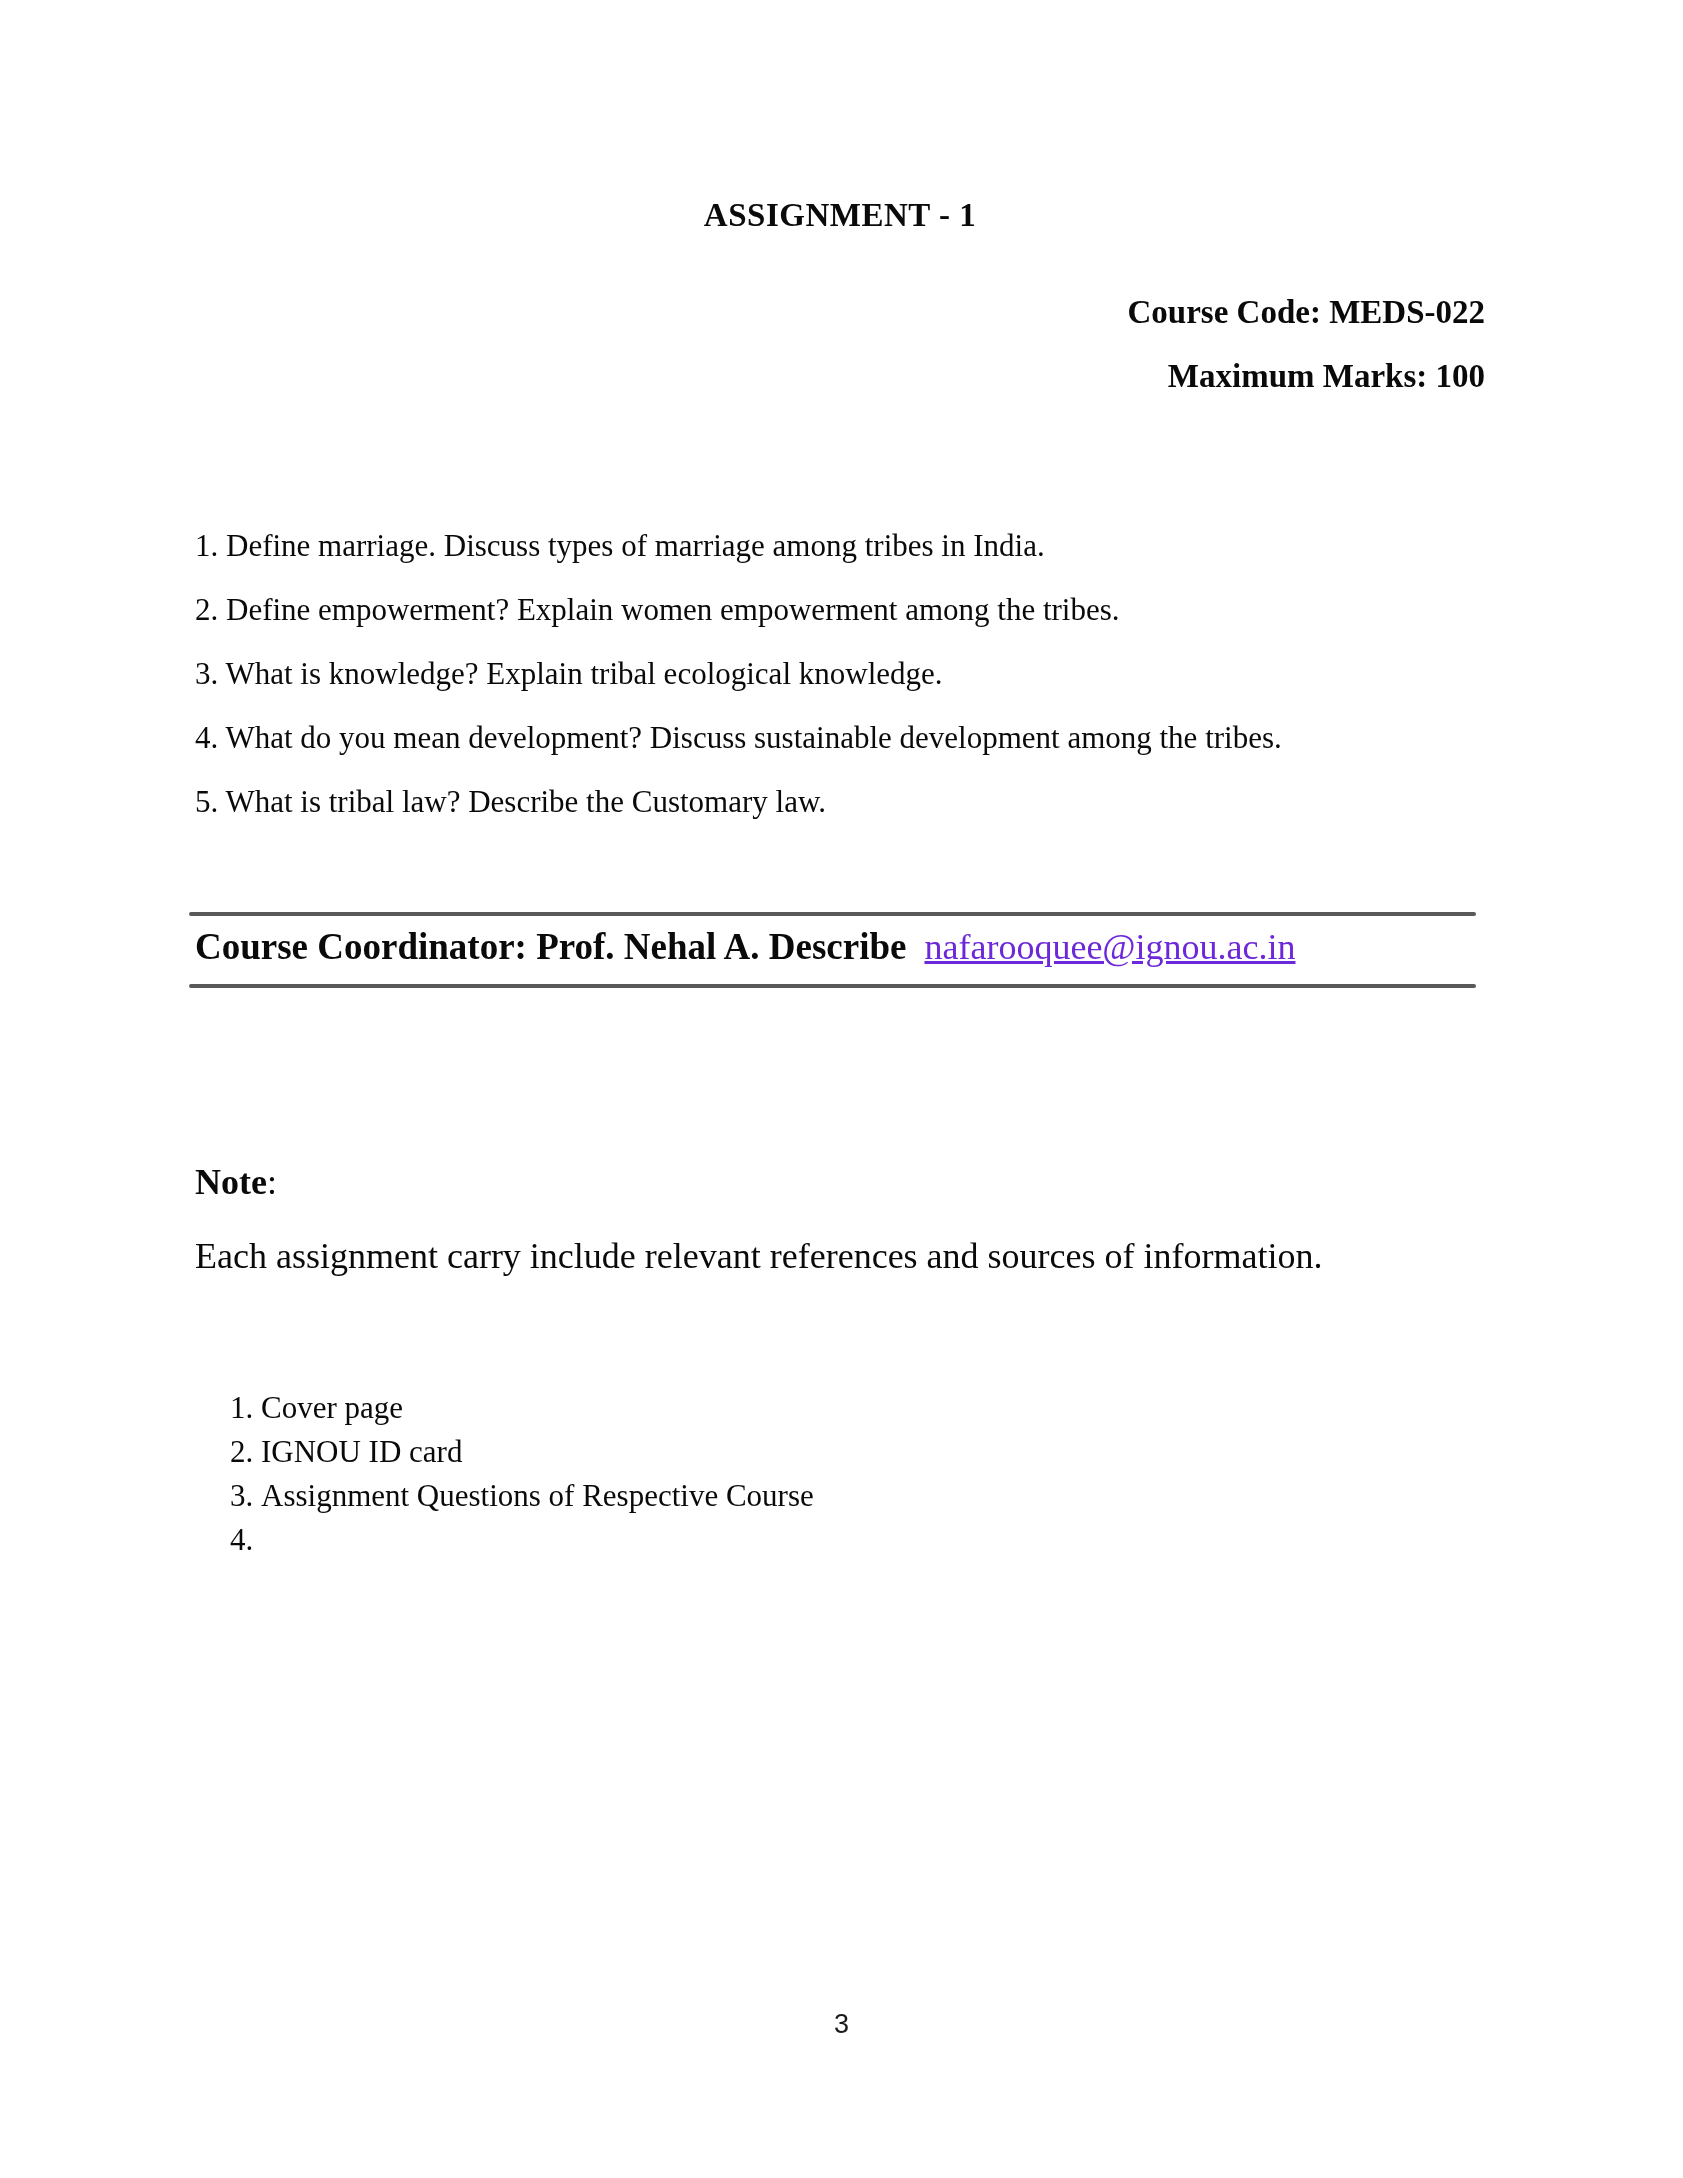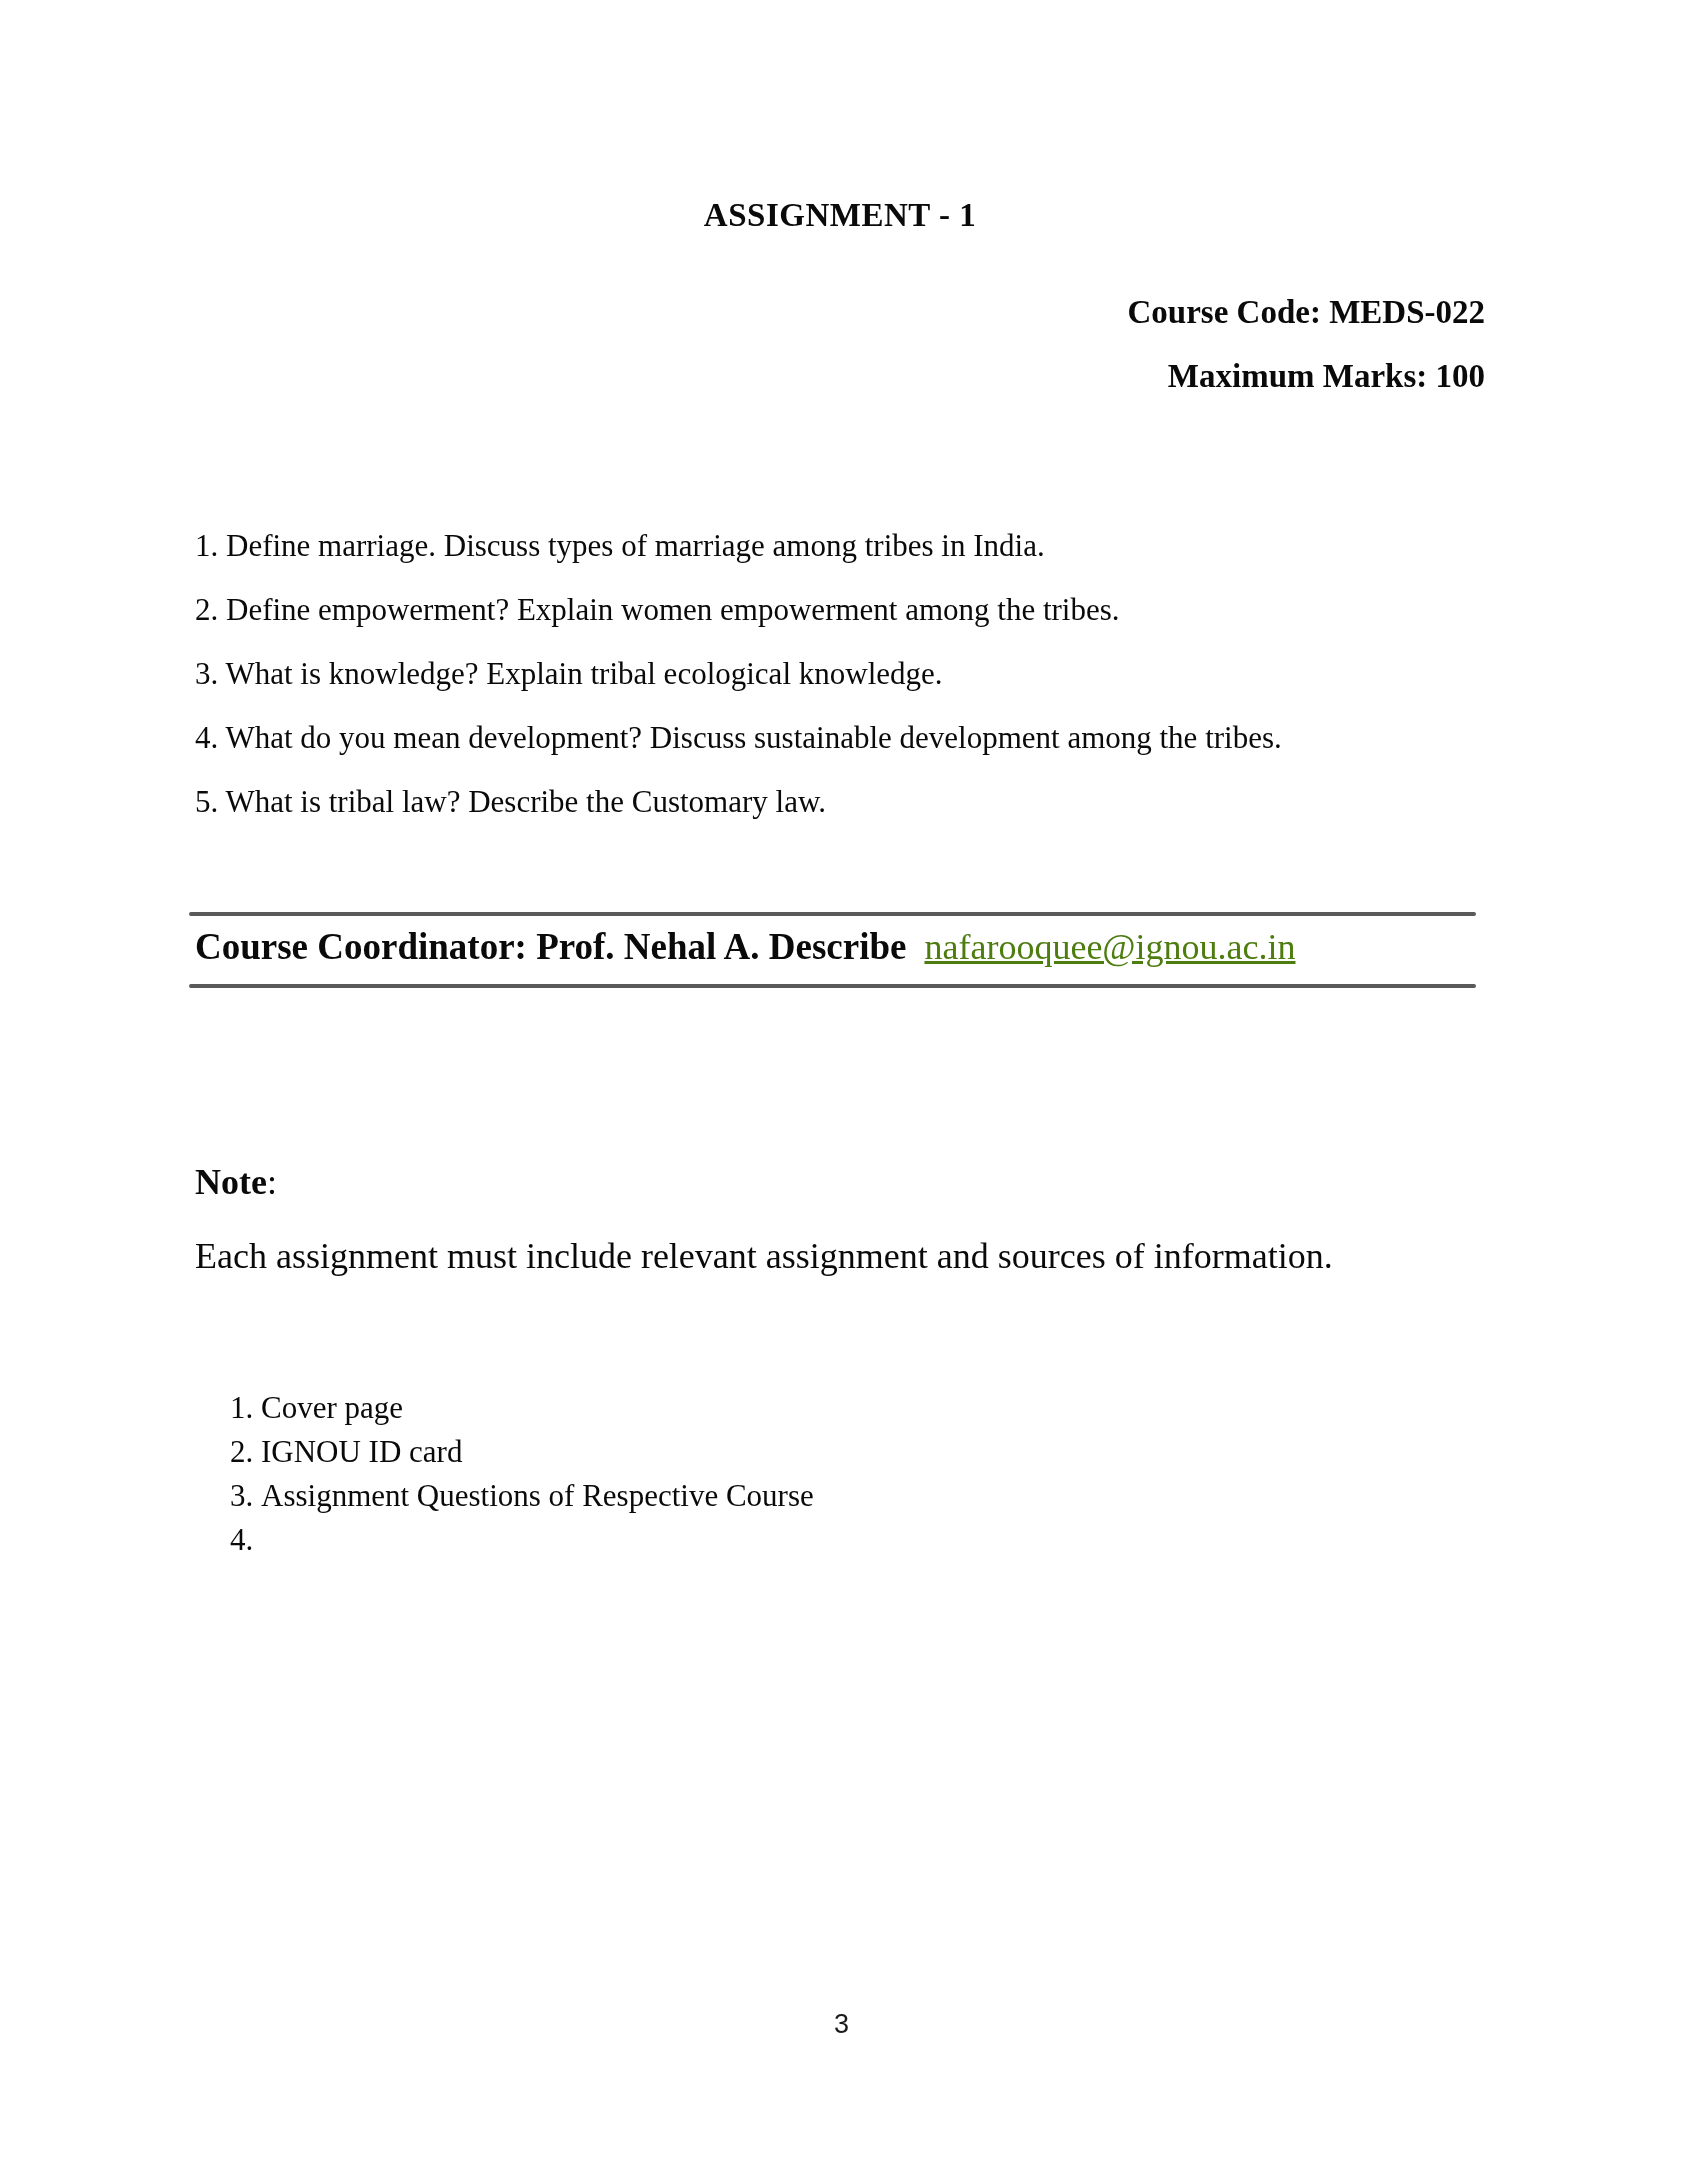--- a/index.html
+++ b/index.html
@@ -49,21 +49,21 @@
   .rule-top    { top: 912px; }
   .rule-bottom { top: 984px; }
 
   .coordinator {
     left: 195px; top: 922px; width: 1297px;
     font-size: 37px; font-weight: bold; line-height: 50px;
     white-space: nowrap;
   }
   .coordinator .email {
     font-weight: normal; font-size: 36px;
-    color: #4d7c0f; text-decoration: underline;
+    color: #6d28d9; text-decoration: underline;
     margin-left: 18px;
   }
 
   .note-heading {
     left: 195px; top: 1159px;
     font-size: 36px; line-height: 46px;
   }
   .note-heading .note-word { font-weight: bold; }
 
   .note-text {
@@ -112,21 +112,21 @@
   </div>
 
   <div class="abs rule rule-top"></div>
 
   <div class="abs coordinator"><span>Course Coordinator: Prof. Nehal A. Describe</span><a class="email" href="#">nafarooquee@ignou.ac.in</a></div>
 
   <div class="abs rule rule-bottom"></div>
 
   <div class="abs note-heading"><span class="note-word">Note</span><span>:</span></div>
 
-  <div class="abs note-text">Each assignment must include relevant assignment and sources of information.</div>
+  <div class="abs note-text">Each assignment carry include relevant references and sources of information.</div>
 
 
   <div class="abs docs-list">
     <div class="doc-row">
       <span class="doc-num">1.</span>
       <span class="doc-text">Cover page</span>
     </div>
     <div class="doc-row">
       <span class="doc-num">2.</span>
       <span class="doc-text">IGNOU ID card</span>

